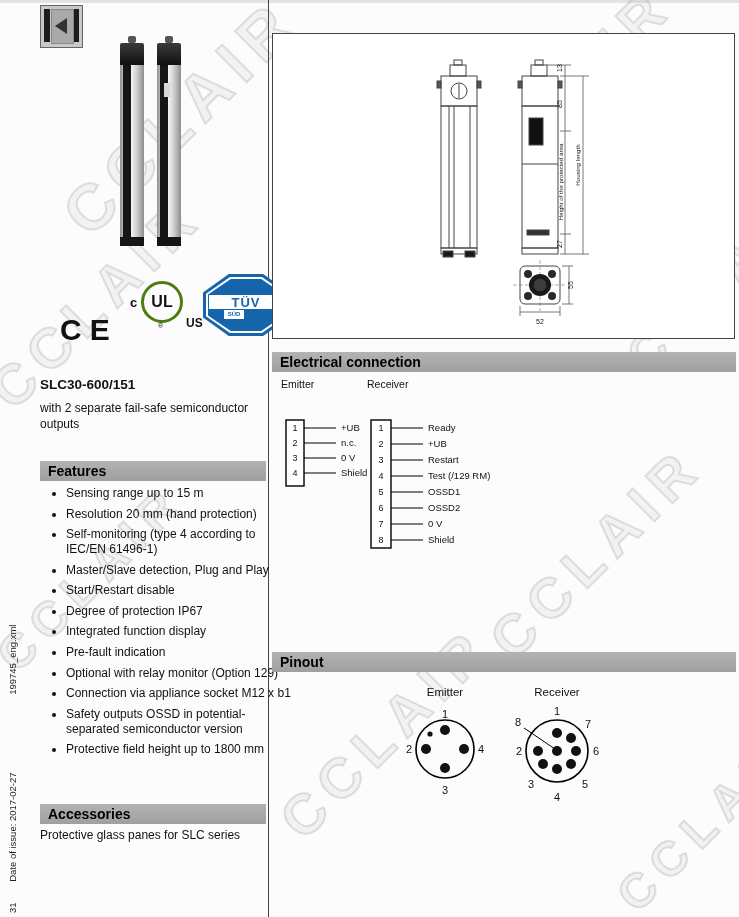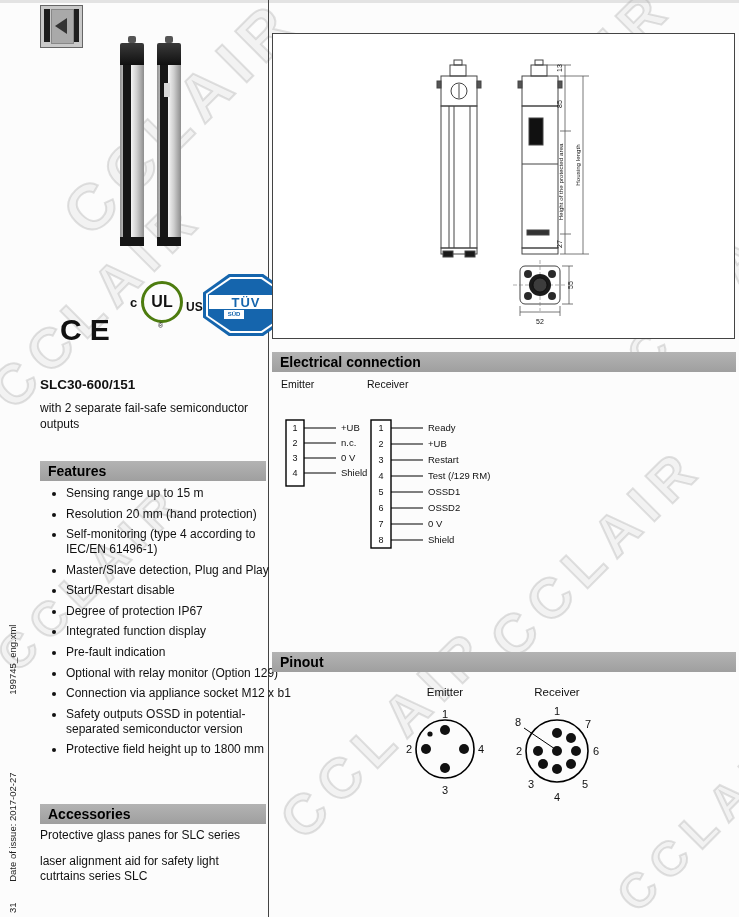--- a/index.html
+++ b/index.html
@@ -48,21 +48,21 @@
   .tower .foot{height:9px;background:#151515;}
 
   
   .ce{position:absolute;left:60px;top:281px;font-size:30px;font-weight:600;letter-spacing:8px;color:#111;margin-top:32px;}
   .ulmark{position:absolute;left:130px;top:280px;width:78px;height:52px;}
   .ulmark .c{position:absolute;left:0;top:15px;font-size:13px;font-weight:700;}
   .ulmark .circle{position:absolute;left:11px;top:1px;width:36px;height:36px;border:3px solid #4d7c0f;
       border-radius:50%;display:flex;align-items:center;justify-content:center;
       font-weight:700;font-size:16px;}
   .ulmark .reg{position:absolute;left:28px;top:42px;font-size:7px;}
-  .ulmark .us{position:absolute;left:56px;top:20px;font-size:12px;font-weight:700;text-align:center;}
+  .ulmark .us{position:absolute;left:56px;top:36px;font-size:12px;font-weight:700;text-align:center;}
   .tuv{position:absolute;left:203px;top:274px;width:86px;height:62px;}
   .oct{clip-path:polygon(30% 0,70% 0,100% 30%,100% 70%,70% 100%,30% 100%,0 70%,0 30%);}
   .oct1{position:absolute;inset:0;background:#1565ad;}
   .oct2{position:absolute;inset:3px;background:#fff;}
   .oct3{position:absolute;inset:5px;background:#1565ad;}
   .tuv-band{position:absolute;left:6px;right:6px;top:21px;height:14px;background:#fff;
       display:flex;align-items:center;justify-content:center;font-weight:700;font-size:13px;
       color:#1565ad;letter-spacing:1px;}
   .tuv-sub{position:absolute;left:21px;top:36px;width:20px;height:9px;background:#fff;
       font-size:6px;line-height:9px;text-align:center;font-weight:700;color:#1565ad;}
@@ -161,21 +161,20 @@
     <li>Pre-fault indication</li>
     <li>Optional with relay monitor (Option 129)</li>
     <li>Connection via appliance socket M12 x b1</li>
     <li>Safety outputs OSSD in potential-separated semiconductor version</li>
     <li>Protective field height up to 1800 mm</li>
   </ul>
 
   <div class="bar bar-left" style="top:804px;">Accessories</div>
   <div class="accessories-body">
     <div class="acc-desc">Protective glass panes for SLC series</div>
-    <div class="acc-desc">laser alignment aid for safety light cutrtains series SLC</div>
   </div>
 
   <div class="dims-box">
     <svg width="461" height="304" viewBox="0 0 461 304">
       <g stroke="#444" fill="none" stroke-width="1">
         <rect x="181" y="26" width="8" height="5"></rect>
         <rect x="177" y="31" width="16" height="11"></rect>
         <rect x="168" y="42" width="36" height="30"></rect>
         <circle cx="186" cy="57" r="8"></circle>
         <line x1="186" y1="50" x2="186" y2="64"></line>

